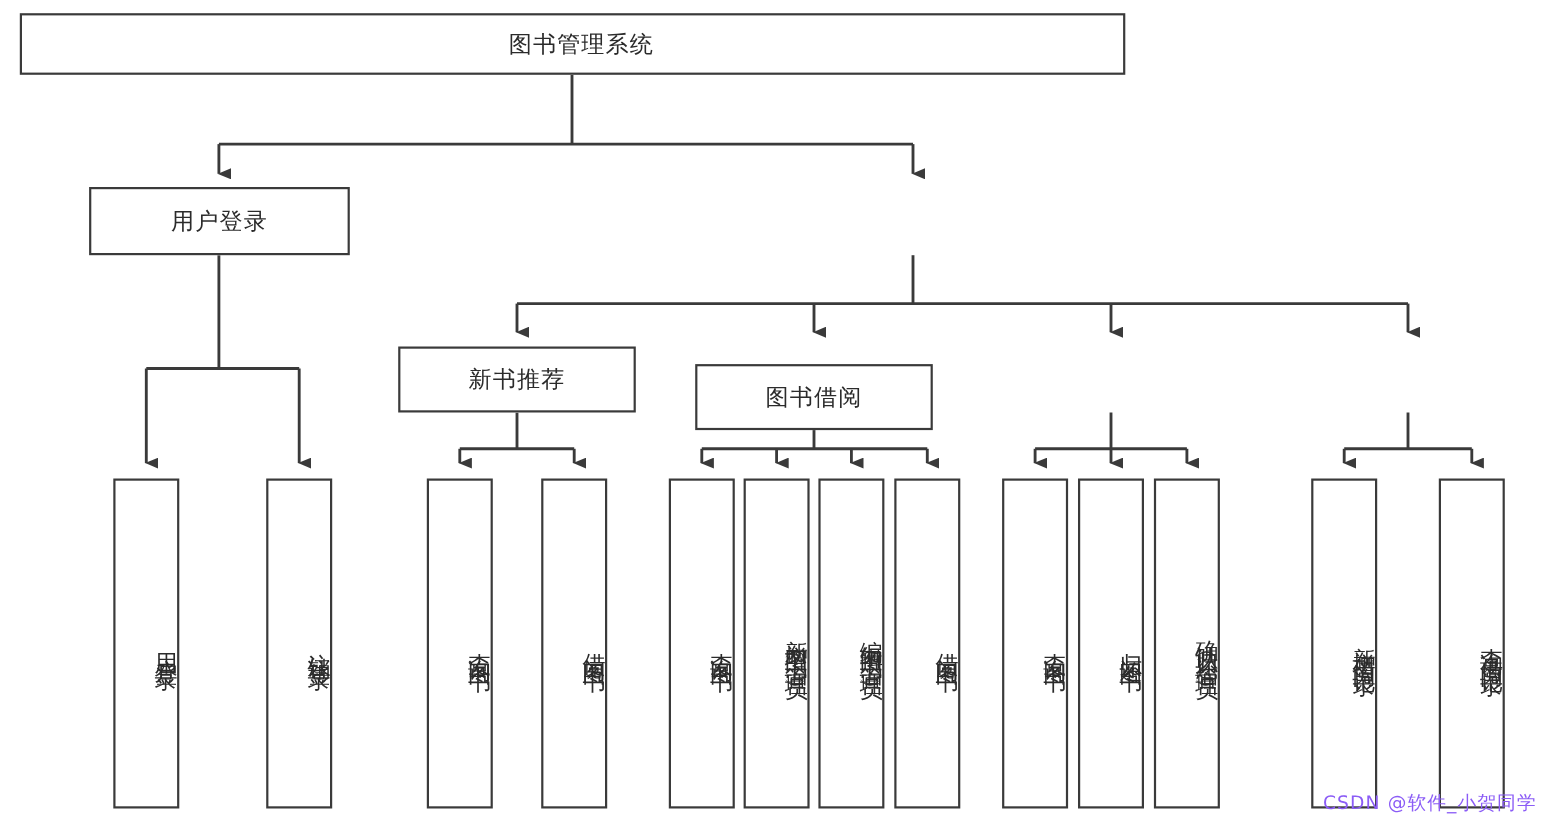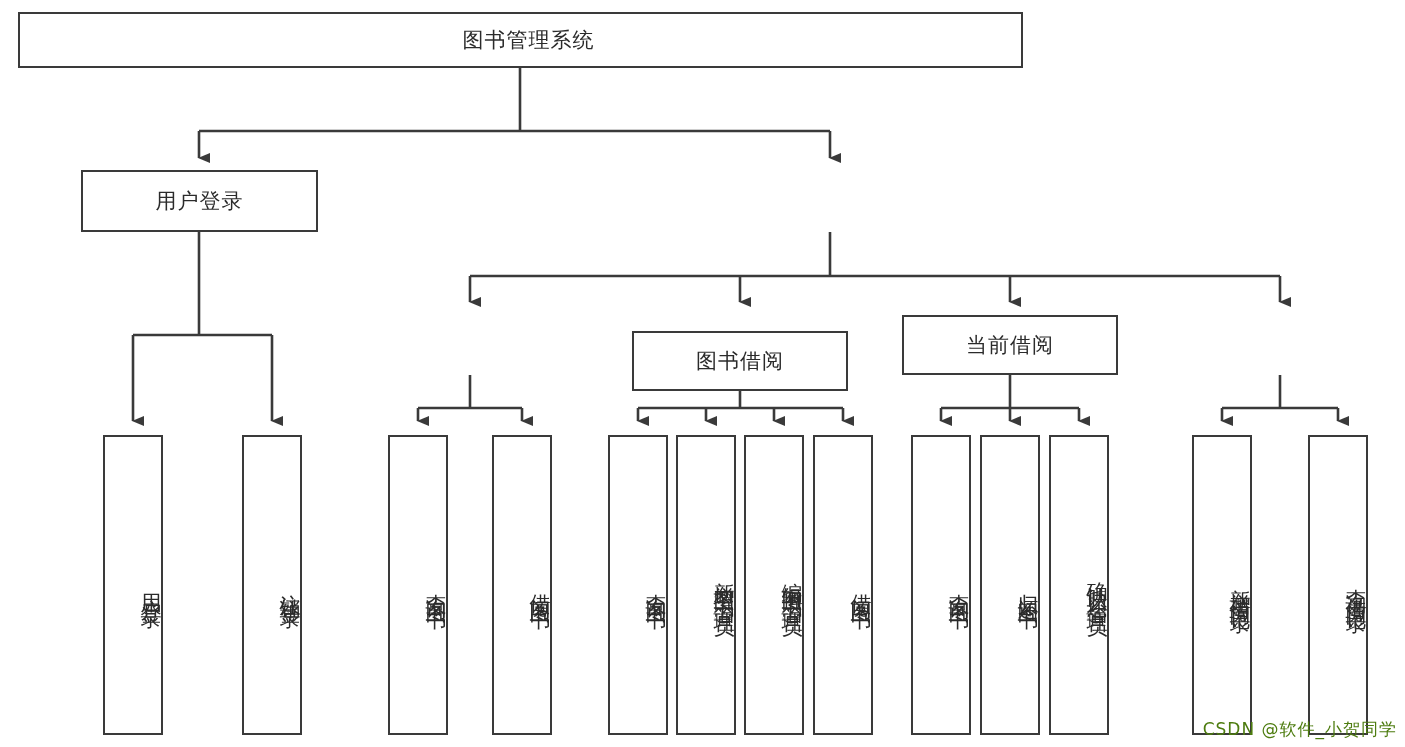--- a/index.html
+++ b/index.html
@@ -8,21 +8,21 @@
   #stage{position:relative;width:1405px;height:747px;background:#ffffff;}
   svg#wires{position:absolute;left:0;top:0;width:1405px;height:747px;}
   .node{position:absolute;box-sizing:border-box;background:#ffffff;
         border:2.5px solid #3a3a3a;display:flex;align-items:center;
         justify-content:center;color:#2b2b2b;}
   .node.h{font-size:21px;letter-spacing:1px;}
   .node.v{writing-mode:vertical-rl;text-orientation:upright;
           font-size:21px;letter-spacing:5px;line-height:1;padding-top:4px;
           align-items:flex-start;justify-content:center;}
   .node.v span{display:block;}
-  .wm{position:absolute;right:8px;bottom:6px;font-size:17px;color:#4d7c0f;
+  .wm{position:absolute;right:8px;bottom:6px;font-size:17px;color:#8b5cf6;
       letter-spacing:1px;white-space:nowrap;}
 </style>
 </head>
 <body>
 
 <div id="stage">
 
   <svg id="wires" viewBox="0 0 1405 747" xmlns="http://www.w3.org/2000/svg">
     <defs>
       <marker id="ah" markerWidth="10" markerHeight="12" refX="5" refY="11" orient="auto" markerUnits="userSpaceOnUse">
@@ -75,25 +75,25 @@
   </svg>
 
   <div class="node h" style="left:18px;top:12px;width:1005px;height:56px;padding-left:16px;">
     <span>图书管理系统</span>
   </div>
 
   <div class="node h" style="left:81px;top:170px;width:237px;height:62px;">
     <span>用户登录</span>
   </div>
 
+  <div class="node h" style="left:362px;top:315px;width:216px;height:60px;">
+    <span>新书推荐</span>
+  </div>
   <div class="node h" style="left:632px;top:315px;width:216px;height:60px;margin-top:16px;">
     <span>图书借阅</span>
-  </div>
-  <div class="node h" style="left:902px;top:315px;width:216px;height:60px;">
-    <span>当前借阅</span>
   </div>
 
   <div class="node v" style="left:103px;top:435px;width:60px;height:300px;">
     <span>用户登录</span>
   </div>
   <div class="node v" style="left:242px;top:435px;width:60px;height:300px;">
     <span>注销登录</span>
   </div>
 
   <div class="node v" style="left:388px;top:435px;width:60px;height:300px;">

